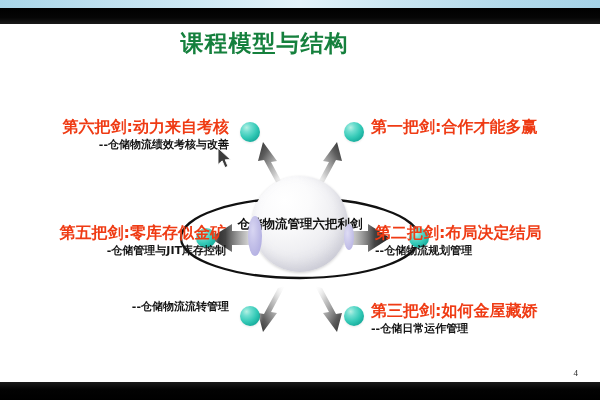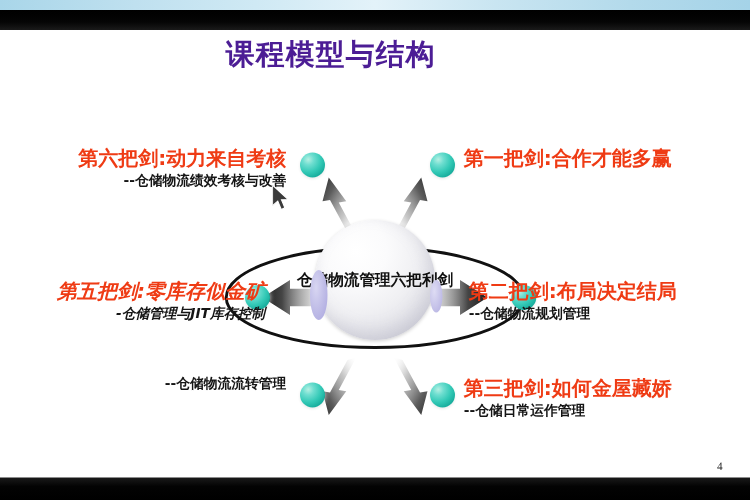--- a/index.html
+++ b/index.html
@@ -41,21 +41,21 @@
   }
 
   
   #title {
     position: absolute;
     left: 0; top: 28px;
     width: 529px;
     text-align: center;
     font-size: 23px;
     font-weight: bold;
-    color: #4c1d95;
+    color: #15803d;
     letter-spacing: 1px;
   }
 
   
   #page-num {
     position: absolute;
     right: 22px;
     bottom: 22px;
     font-size: 9px;
     color: #2b2b2b;
@@ -153,21 +153,21 @@
   .label .l2 {
     font-size: 11px;
     font-weight: bold;
     color: #151515;
     line-height: 1.35;
   }
   .label.align-right { text-align: right; }
   .label.align-left  { text-align: left;  }
 
   .label.lb6 { right: 371px; top: 36px; }
-  .label.lb5 { right: 388px; top: 142px; font-style: italic; }
+  .label.lb5 { right: 374px; top: 142px; }
   .label.lb4 { right: 371px; top: 220px; }
   .label.lb1 { left: 371px;  top: 36px; }
   .label.lb2 { left: 375px;  top: 142px; }
   .label.lb3 { left: 371px;  top: 220px; }
 
   
   #cursor {
     position: absolute;
     left: 218px;
     top: 148px;

